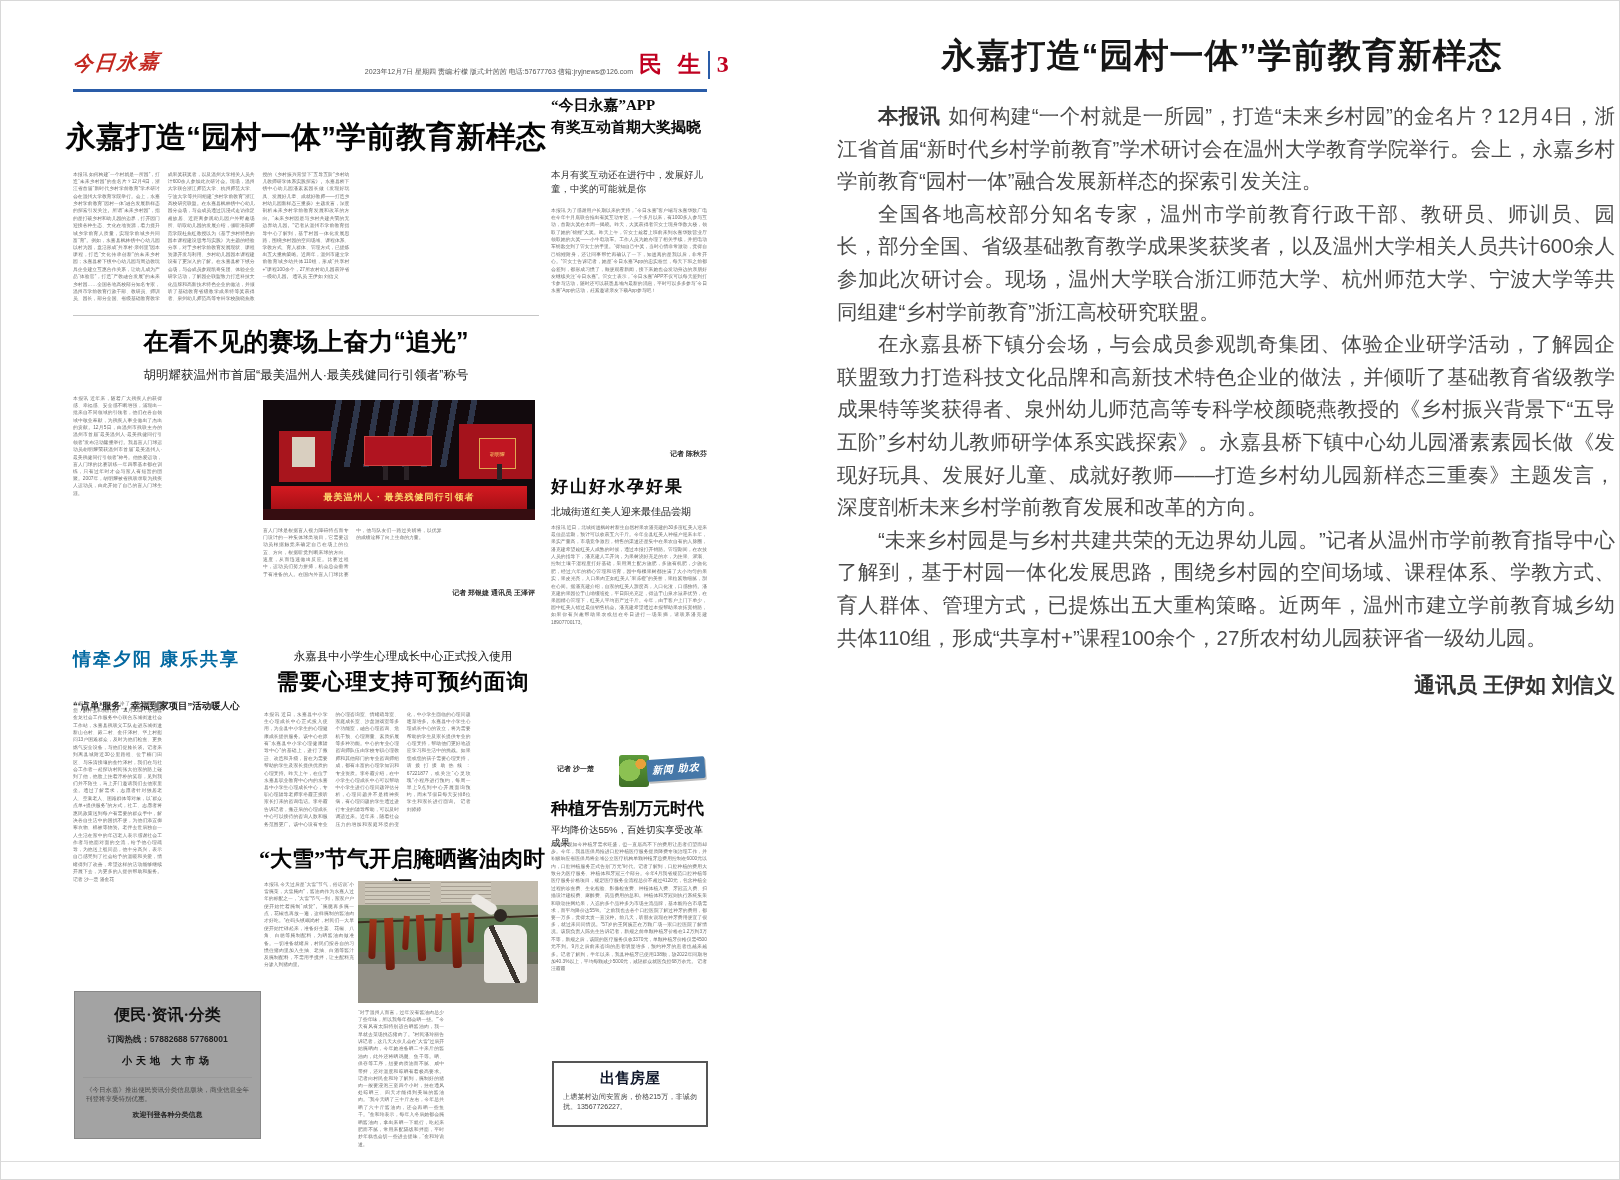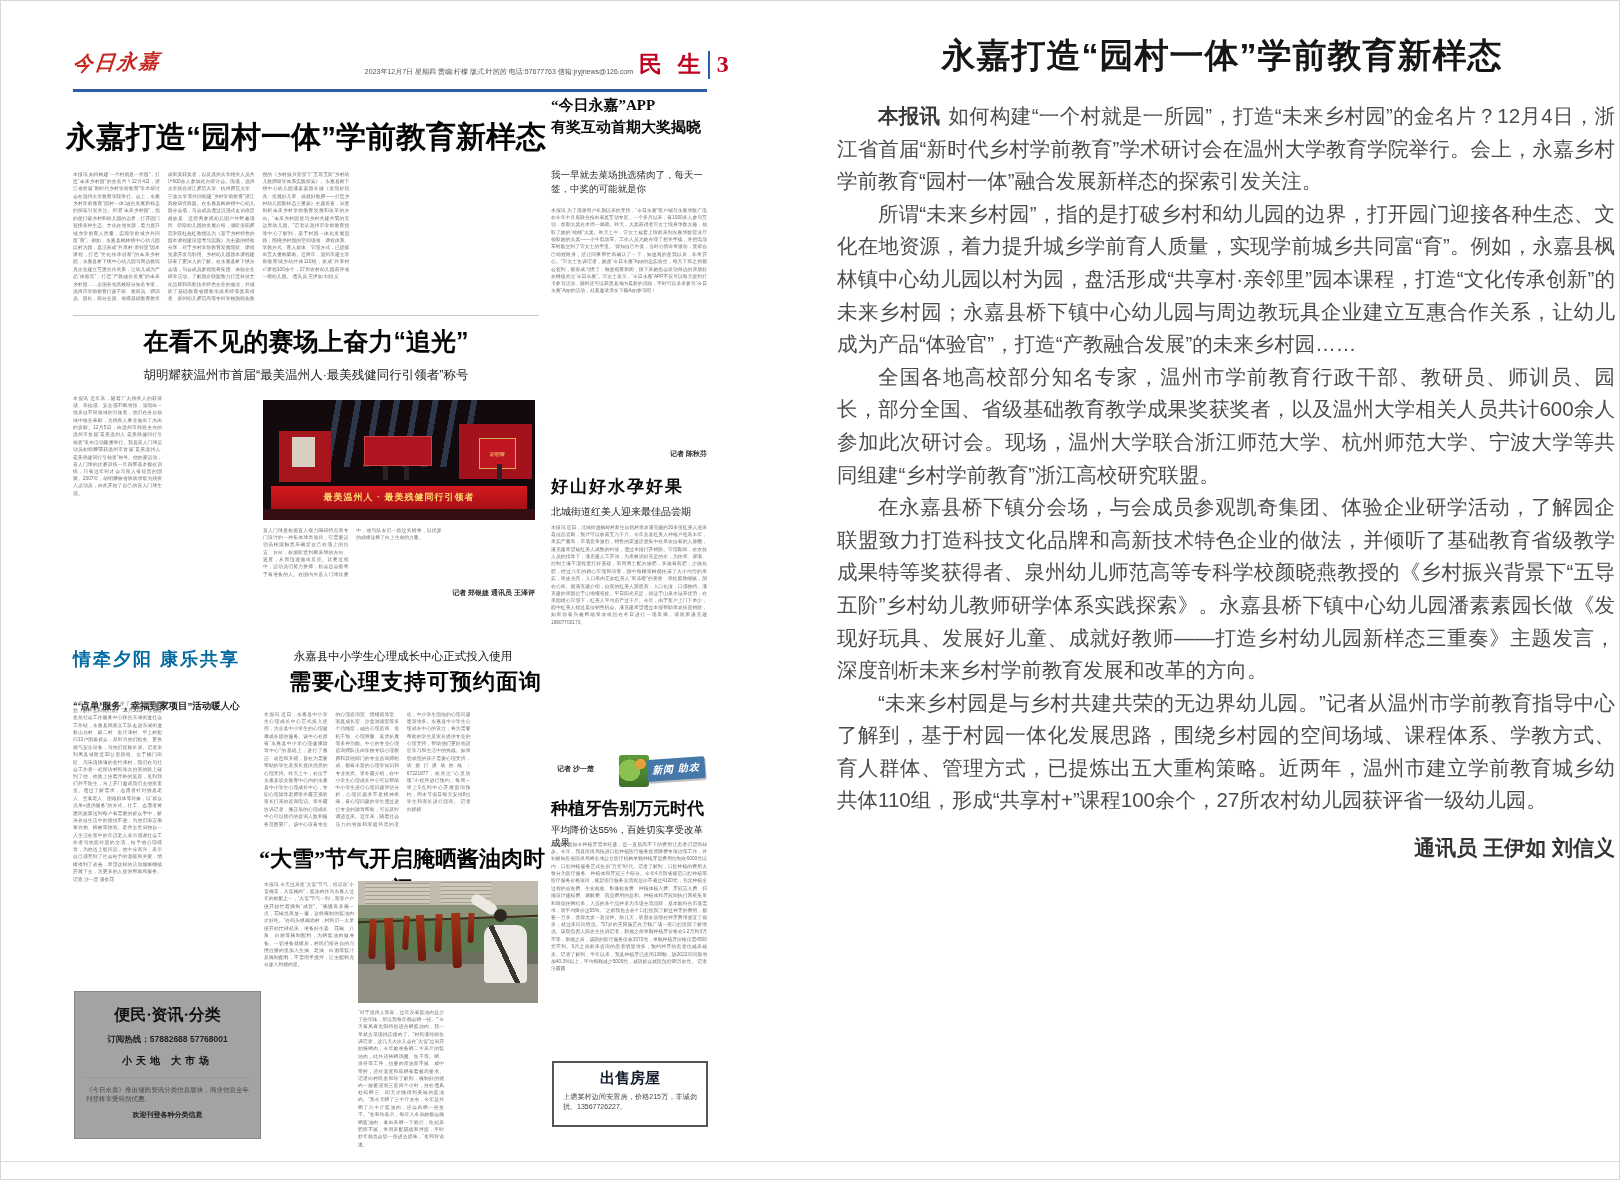--- a/index.html
+++ b/index.html
@@ -56,21 +56,21 @@
   
   #classified{left:73px;top:990px;width:185px;height:146px;border:1px solid #888;background:#a3a3a3;}
   #cl-title{margin-top:13px;text-align:center;font-size:16px;font-weight:bold;color:#111;}
   #cl-hotline{margin-top:8px;text-align:center;font-size:8.5px;font-weight:bold;color:#222;}
   #cl-slogan{margin-top:8px;text-align:center;font-size:10px;font-weight:bold;letter-spacing:4px;color:#111;}
   #cl-divider{margin:9px 8px 0 8px;border-top:1px solid #999;}
   #cl-note{margin:7px 11px 0 11px;font-size:6.5px;color:#444;text-align:justify;line-height:9px;}
   #cl-welcome{margin-top:7px;text-align:center;font-size:7px;font-weight:bold;color:#222;}
   
   #heart-kicker{left:263px;top:648px;width:278px;text-align:center;font-size:11.5px;color:#111;}
-  #heart-headline{left:263px;top:666px;width:278px;text-align:right;font-size:22px;font-weight:900;color:#050505;letter-spacing:1px;}
+  #heart-headline{left:263px;top:666px;width:278px;text-align:center;font-size:22px;font-weight:900;color:#050505;letter-spacing:1px;}
   #heart-body{left:263px;top:710px;width:278px;height:124px;}
   
   #snow-headline{left:255px;top:843px;width:292px;text-align:center;font-size:22px;font-weight:bold;color:#050505;}
   #snow-left{left:263px;top:880px;width:90px;height:270px;}
   #snow-photo{left:357px;top:880px;width:180px;height:122px;overflow:hidden;
       background:linear-gradient(#c3bcae 0 20%,#8a9478 20% 30%,#5e7a52 30% 58%,#6b705e 58% 68%,#918e84 68% 100%);}
   .bldg{position:absolute;background:#cfc9bb;
         background-image:repeating-linear-gradient(rgba(90,80,70,.35) 0 1px,transparent 1px 4px);}
   .rope{position:absolute;left:-4px;right:-4px;top:30%;height:2px;background:#3c2e20;transform:rotate(-2deg);}
   .meat{position:absolute;background:linear-gradient(#a03418,#6e1c0e);border-radius:0 0 3px 3px;}
@@ -198,21 +198,21 @@
     </div>
   </div>
   <div class="tb" id="snow-bottom">
     <div class="sh c2">“对于温州人而言，过年没有酱油肉总少了些年味，所以我每年都会晒一些。”“今天有风有太阳特别适合晒酱油肉，我一早就去菜场挑选猪肉了。”村民潘玲丽告诉记者，这几天大伙儿会在“大雪”过后开始腌晒肉，今年她准备晒二十来斤的酱油肉，此外还将晒鸡腿、鱼干等。晒、保存等工序，想要肉质油而不腻、咸中带鲜，还对温度和晾晒有着极高要求。记者向村民金和玲了解到，腌制好的猪肉一般要浸泡三至四个小时，挂在通风处晾晒三、四天才能得到美味的酱油肉。“我今天晒了三十斤左右，今年总共晒了六十斤酱油肉，还会再晒一些鱼干。”金和玲表示，每年入冬后她都会腌晒酱油肉，拿出来晒一下就行，吃起来肥而不腻，常用来配隔饭和拌面，平时炒年糕也会切一些进去提味，“金和玲说道。</div>
   </div>
 
   <div class="abs serif" id="app-title">
     <div>“今日永嘉”APP</div>
     <div>有奖互动首期大奖揭晓</div>
   </div>
-  <div class="abs" id="app-subhead">我一早就去菜场挑选猪肉了，每天一签，中奖的可能就是你</div>
+  <div class="abs" id="app-subhead">本月有奖互动还在进行中，发展好儿童，中奖的可能就是你</div>
   <div class="tb" id="app-body">
     <div class="sh">本报讯 为了感谢用户长期以来的支持，“今日永嘉”客户端与永嘉华数广电在今年十月底联合推出有奖互动专区，一个多月以来，有1000多人参与互动，首期大奖在本周一揭晓。昨天，大奖获得者管女士现身华数大楼，领取了她的“锦鲤”大奖。昨天上午，管女士趁着上班前来到永嘉华数营业厅领取她的大奖——小牛电动车。工作人员为她办理了相关手续，并把电动车钥匙交到了管女士的手里。“得知自己中奖，当时心情非常激动，觉得自己锦鲤附身，还让同事帮忙再确认了一下，知道真的是我以后，非常开心。”管女士告诉记者，她是“今日永嘉”App的忠实粉丝，每天下班之前都会签到，都形成习惯了，顺便观看新闻，接下来她也会发动身边的亲朋好友继续关注“今日永嘉”。管女士表示，“今日永嘉”APP不仅可以每天签到打卡参与活动，随时还可以获悉县域内最新的消息，平时可以多多参与“今日永嘉”App的活动，赶紧邀请亲友下载App参与吧！</div>
   </div>
   <div class="byline" id="app-byline">记者 陈秋芬</div>
 
   <div class="abs serif" id="fruit-headline">好山好水孕好果</div>
   <div class="abs" id="fruit-subhead">北城街道红美人迎来最佳品尝期</div>
   <div class="tb" id="fruit-body">
     <div class="sh">本报讯 近日，北城街道枫岭村新生自然村果农潘克建的30多亩红美人迎来最佳品尝期，预计可以收获五六千斤。今年全县红美人种植户迎来丰年，果实产量高，市场竞争激烈，销售的渠道还是集中在果农自有的人脉圈，潘克建希望趁红美人成熟的时候，通过本报打开销路。管理期间，在农技人员的指导下，潘克建人工开沟，为果树浇好充足的水，为挂果、灌溉、控制土壤干湿程度打好基础，采用测土配方施肥，多施有机肥，少施化肥，经过六年的精心管理和培育，园中每棵果树都挂满了大小均匀的果实，果皮光亮，入口果肉正如红美人“果冻橙”的美誉，果粒紧致细腻，甜在心间。据潘克建介绍，自家的红美人甜度高，入口化渣，口感独特。潘克建的果园位于山坳缓坡处，平日阳光充足，得益于山泉水滋养优势，在果园精心管理下，红美人平均亩产过千斤。今年，由于客户上门下单少，园中红美人错过最佳销售机会。潘克建希望通过本报帮助果农拓宽销路，如果你有兴趣帮助果农或想在冬日进行一场采摘，请联系潘克建18907700173。</div>
   </div>
@@ -229,21 +229,20 @@
   </div>
 
   <div class="abs" id="housing">
     <div id="housing-title" class="serif">出售房屋</div>
     <div id="housing-body">上塘某村边间安置房，价格215万，非诚勿扰。13567726227。</div>
   </div>
 
   <div class="abs" id="reader-title">永嘉打造“园村一体”学前教育新样态</div>
   <div class="abs" id="reader-body">
     <p><span class="lead-label">本报讯</span><span>如何构建“一个村就是一所园”，打造“未来乡村园”的金名片？12月4日，浙江省首届“新时代乡村学前教育”学术研讨会在温州大学教育学院举行。会上，永嘉乡村学前教育“园村一体”融合发展新样态的探索引发关注。</span></p>
-    <p>所谓“未来乡村园”，指的是打破乡村和幼儿园的边界，打开园门迎接各种生态、文化在地资源，着力提升城乡学前育人质量，实现学前城乡共同富“育”。例如，永嘉县枫林镇中心幼儿园以村为园，盘活形成“共享村·亲邻里”园本课程，打造“文化传承创新”的未来乡村园；永嘉县桥下镇中心幼儿园与周边教玩具企业建立互惠合作关系，让幼儿成为产品“体验官”，打造“产教融合发展”的未来乡村园……</p>
     <p>全国各地高校部分知名专家，温州市学前教育行政干部、教研员、师训员、园长，部分全国、省级基础教育教学成果奖获奖者，以及温州大学相关人员共计600余人参加此次研讨会。现场，温州大学联合浙江师范大学、杭州师范大学、宁波大学等共同组建“乡村学前教育”浙江高校研究联盟。</p>
     <p>在永嘉县桥下镇分会场，与会成员参观凯奇集团、体验企业研学活动，了解园企联盟致力打造科技文化品牌和高新技术特色企业的做法，并倾听了基础教育省级教学成果特等奖获得者、泉州幼儿师范高等专科学校颜晓燕教授的《乡村振兴背景下“五导五阶”乡村幼儿教师研学体系实践探索》。永嘉县桥下镇中心幼儿园潘素素园长做《发现好玩具、发展好儿童、成就好教师——打造乡村幼儿园新样态三重奏》主题发言，深度剖析未来乡村学前教育发展和改革的方向。</p>
     <p>“未来乡村园是与乡村共建共荣的无边界幼儿园。”记者从温州市学前教育指导中心了解到，基于村园一体化发展思路，围绕乡村园的空间场域、课程体系、学教方式、育人群体、管理方式，已提炼出五大重构策略。近两年，温州市建立学前教育城乡幼共体110组，形成“共享村+”课程100余个，27所农村幼儿园获评省一级幼儿园。</p>
     <div id="reader-byline">通讯员 王伊如 刘信义</div>
   </div>
 
   <div class="abs" id="footer-line"></div>
 </div>
 
 </body></html>

